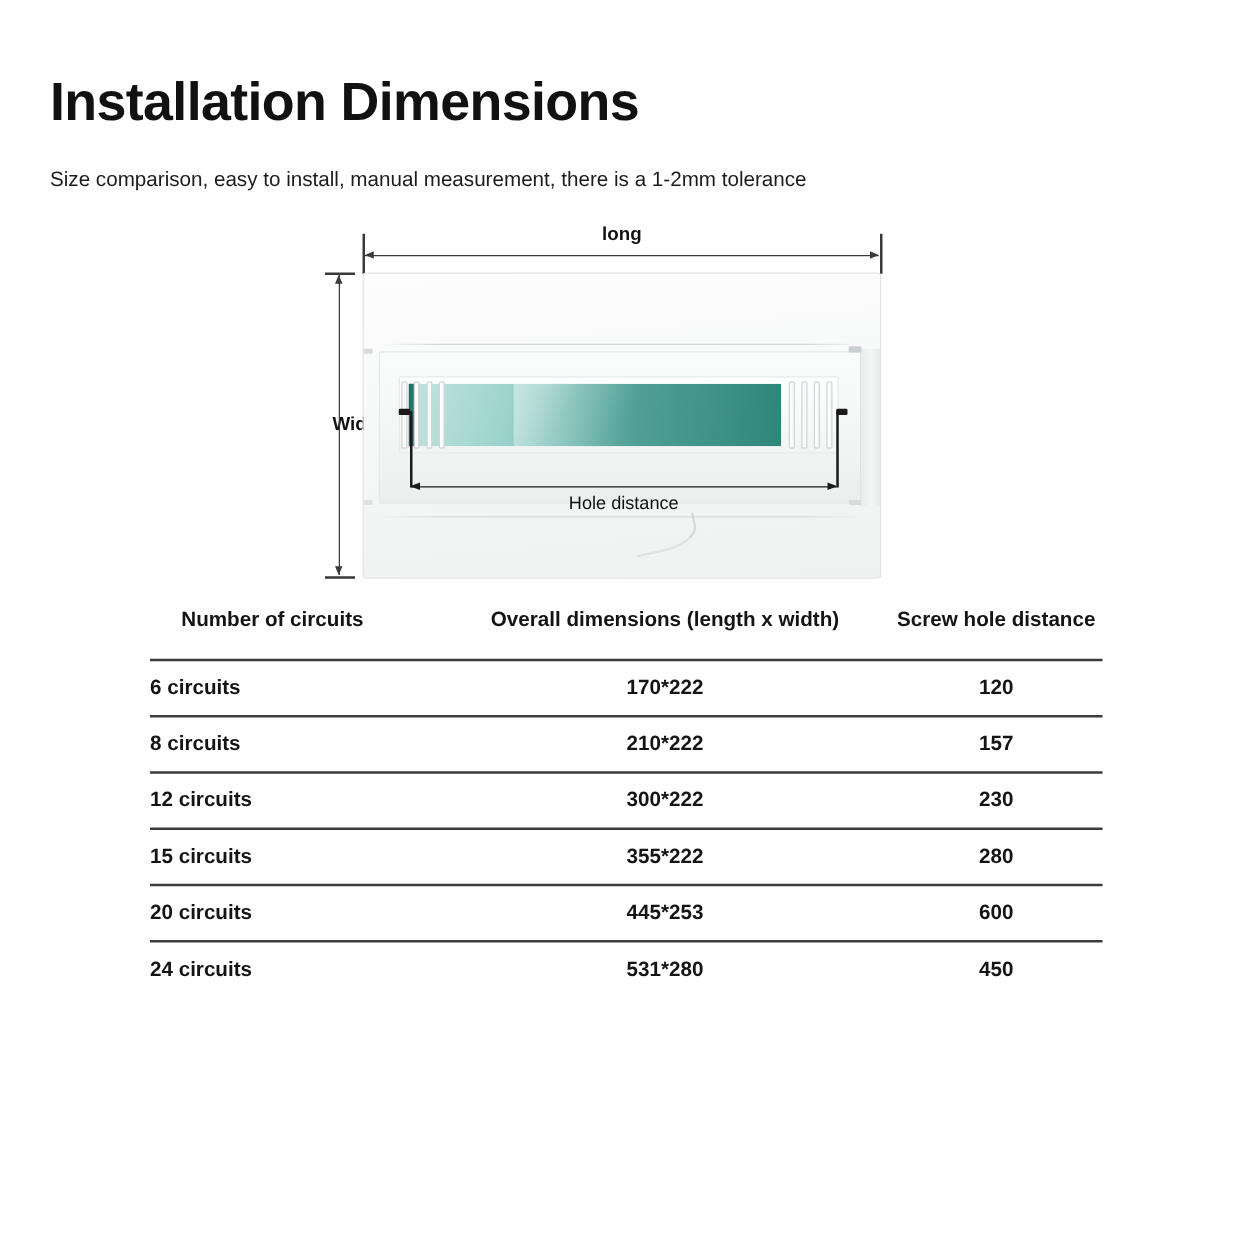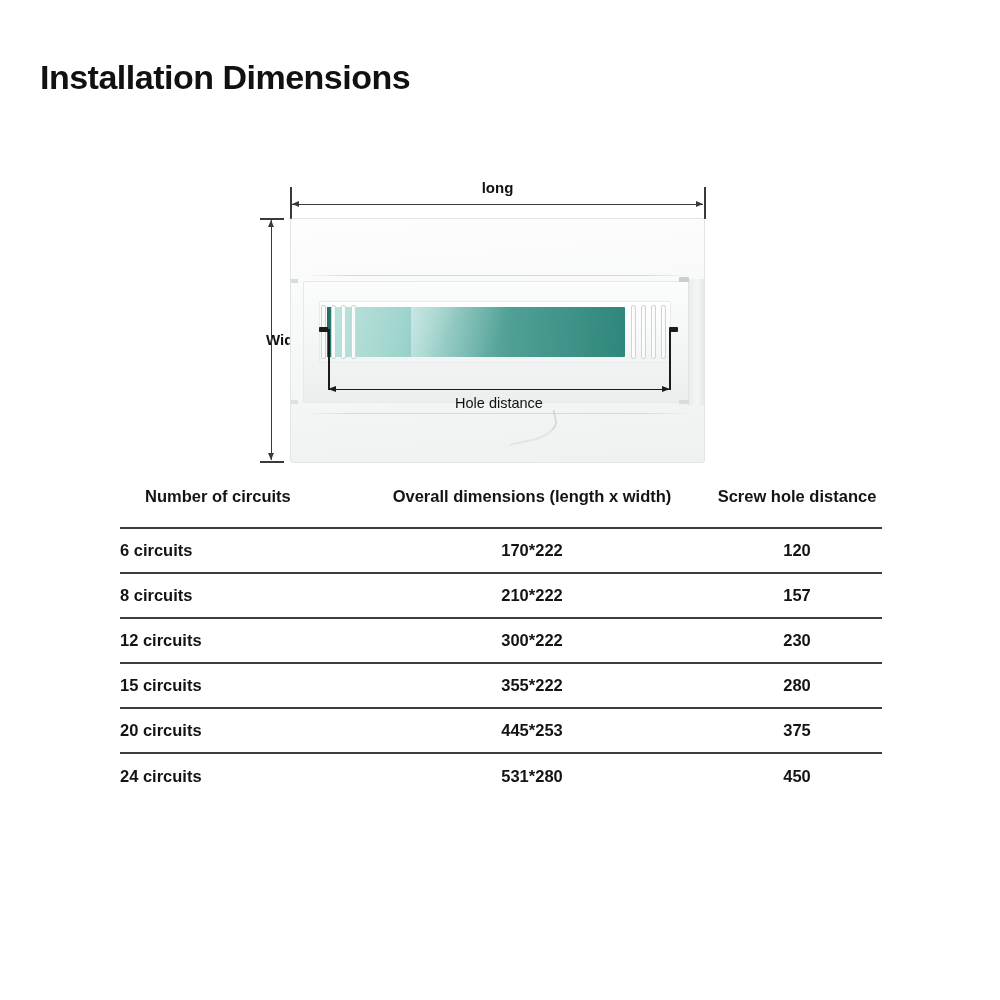--- a/index.html
+++ b/index.html
@@ -17,21 +17,21 @@
     width: 1000px;
     height: 1000px;
     background: #ffffff;
   }
 
   
   .page-title {
     position: absolute;
     left: 40px;
     top: 58px;
-    font-size: 34px;
+    font-size: 43px;
     font-weight: bold;
     color: #111111;
     letter-spacing: -0.5px;
     white-space: nowrap;
   }
 
   .page-subtitle {
     position: absolute;
     left: 40px;
     top: 135px;
@@ -386,20 +386,21 @@
   thead .col-dims  { text-align: center; }
   thead .col-screw { text-align: center; }
 </style>
 </head>
 <body>
 
 <div id="page">
 
   <div class="page-title">Installation Dimensions</div>
 
+  <div class="page-subtitle">Size comparison, easy to install, manual measurement, there is a 1-2mm tolerance</div>
 
   <div class="diagram">
 
     <div class="dim-long-label">long</div>
     <div class="dim-cap-v cap-long-l"></div>
     <div class="dim-cap-v cap-long-r"></div>
     <div class="dim-long-line"></div>
 
     <div class="dim-width-label">Width</div>
     <div class="dim-cap-h cap-w-t"></div>
@@ -475,21 +476,21 @@
         <td class="col-screw">230</td>
       </tr>
       <tr>
         <td class="col-circ">15 circuits</td>
         <td class="col-dims">355*222</td>
         <td class="col-screw">280</td>
       </tr>
       <tr>
         <td class="col-circ">20 circuits</td>
         <td class="col-dims">445*253</td>
-        <td class="col-screw">375</td>
+        <td class="col-screw">600</td>
       </tr>
       <tr>
         <td class="col-circ">24 circuits</td>
         <td class="col-dims">531*280</td>
         <td class="col-screw">450</td>
       </tr>
     </tbody>
   </table>
 
 </div>

